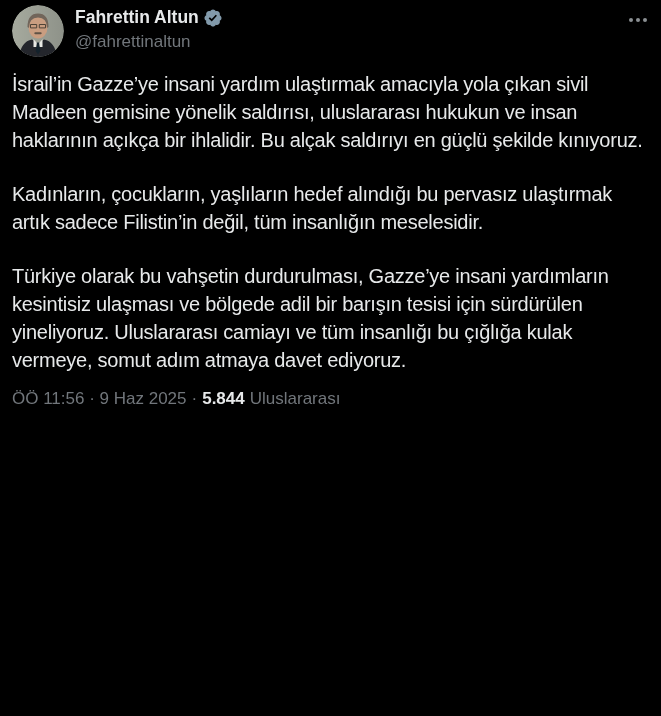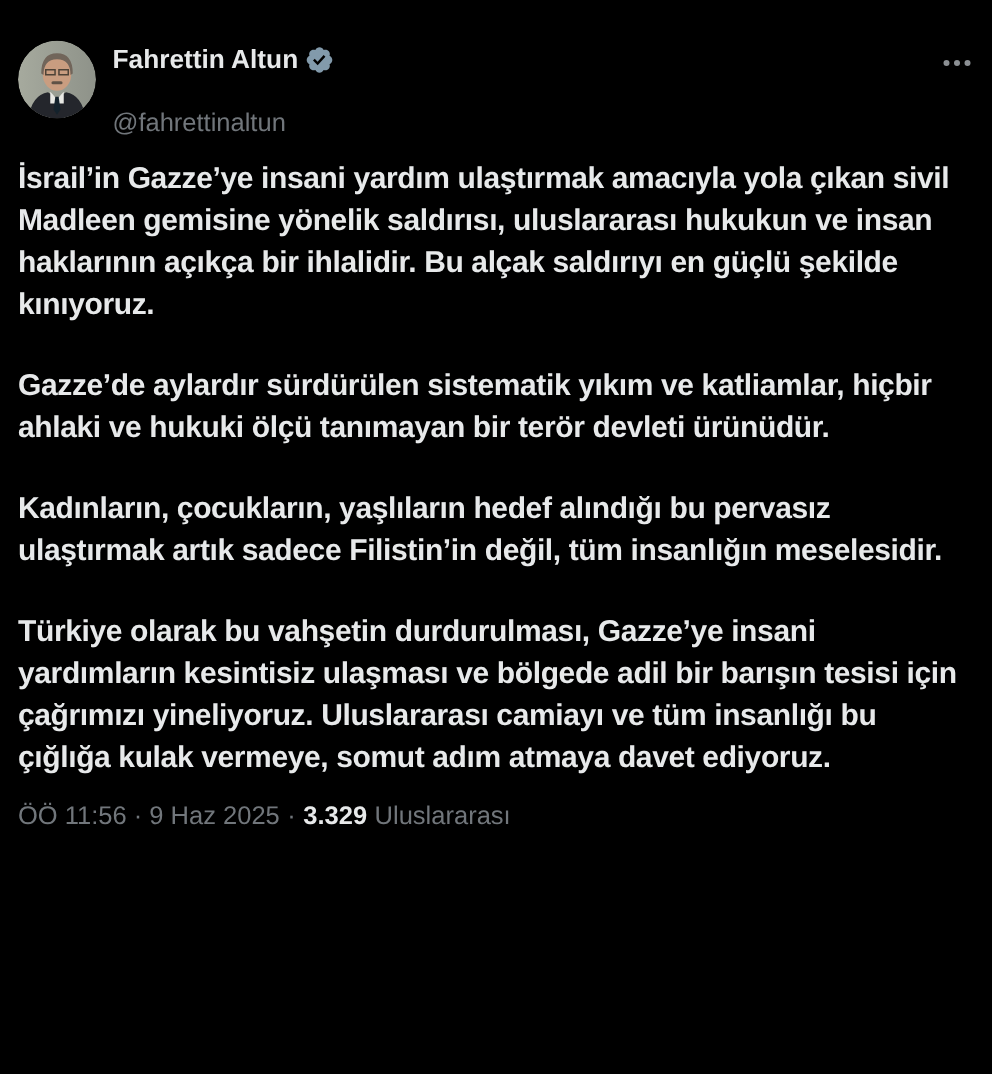--- a/index.html
+++ b/index.html
@@ -9,21 +9,21 @@
     width: 661px;
     height: 716px;
     overflow: hidden;
     font-family: "Liberation Sans", sans-serif;
     -webkit-font-smoothing: antialiased;
   }
   .tweet {
     box-sizing: border-box;
     width: 661px;
     height: 590px;
-    padding: 26px 12px 10px 12px;
+    padding: 4px 12px 10px 12px;
     background: #000000;
   }
   .tweet-header {
     display: flex;
     align-items: flex-start;
   }
   .avatar {
     width: 52px;
     height: 52px;
     border-radius: 50%;
@@ -55,21 +55,21 @@
   .verified-badge {
     width: 20px;
     height: 20px;
     display: inline-flex;
     cursor: pointer;
   }
   .handle {
     color: #71767b;
     font-size: 17px;
     line-height: 21px;
-    margin-top: 21px;
+    margin-top: 3px;
     cursor: pointer;
   }
   .more-button {
     display: flex;
     gap: 3px;
     padding: 8px 2px;
     margin-top: 6px;
     cursor: pointer;
   }
   .more-button .dot {
@@ -80,21 +80,20 @@
   }
   .tweet-body {
     margin-top: 13px;
     color: #e7e9ea;
     font-size: 20px;
     line-height: 28px;
     letter-spacing: -0.25px;
   }
   .tweet-body p {
     margin: 0 0 26px 0;
-    font-weight: bold;
   }
   .tweet-body p:last-child {
     margin-bottom: 0;
   }
   .tweet-footer {
     margin-top: 15px;
     display: flex;
     align-items: baseline;
     gap: 5px;
     color: #71767b;
@@ -152,25 +151,24 @@
     <div class="more-button">
       <span class="dot"></span>
       <span class="dot"></span>
       <span class="dot"></span>
     </div>
 
   </div>
 
   <div class="tweet-body">
     <p>İsrail’in Gazze’ye insani yardım ulaştırmak amacıyla yola çıkan sivil Madleen gemisine yönelik saldırısı, uluslararası hukukun ve insan haklarının açıkça bir ihlalidir. Bu alçak saldırıyı en güçlü şekilde kınıyoruz.</p>
-    <p>Gazze’de aylardır sürdürülen sistematik yıkım ve katliamlar, hiçbir ahlaki ve hukuki ölçü tanımayan bir terör devleti ürünüdür.</p>
     <p>Kadınların, çocukların, yaşlıların hedef alındığı bu pervasız ulaştırmak artık sadece Filistin’in değil, tüm insanlığın meselesidir.</p>
-    <p>Türkiye olarak bu vahşetin durdurulması, Gazze’ye insani yardımların kesintisiz ulaşması ve bölgede adil bir barışın tesisi için çağrımızı yineliyoruz. Uluslararası camiayı ve tüm insanlığı bu çığlığa kulak vermeye, somut adım atmaya davet ediyoruz.</p>
+    <p>Türkiye olarak bu vahşetin durdurulması, Gazze’ye insani yardımların kesintisiz ulaşması ve bölgede adil bir barışın tesisi için sürdürülen yineliyoruz. Uluslararası camiayı ve tüm insanlığı bu çığlığa kulak vermeye, somut adım atmaya davet ediyoruz.</p>
   </div>
 
   <div class="tweet-footer">
     <span>ÖÖ 11:56 · 9 Haz 2025</span>
     <span>·</span>
-    <span class="views-count">3.329</span>
+    <span class="views-count">5.844</span>
     <span>Uluslararası</span>
   </div>
 
 </div>
 
 </body></html>

